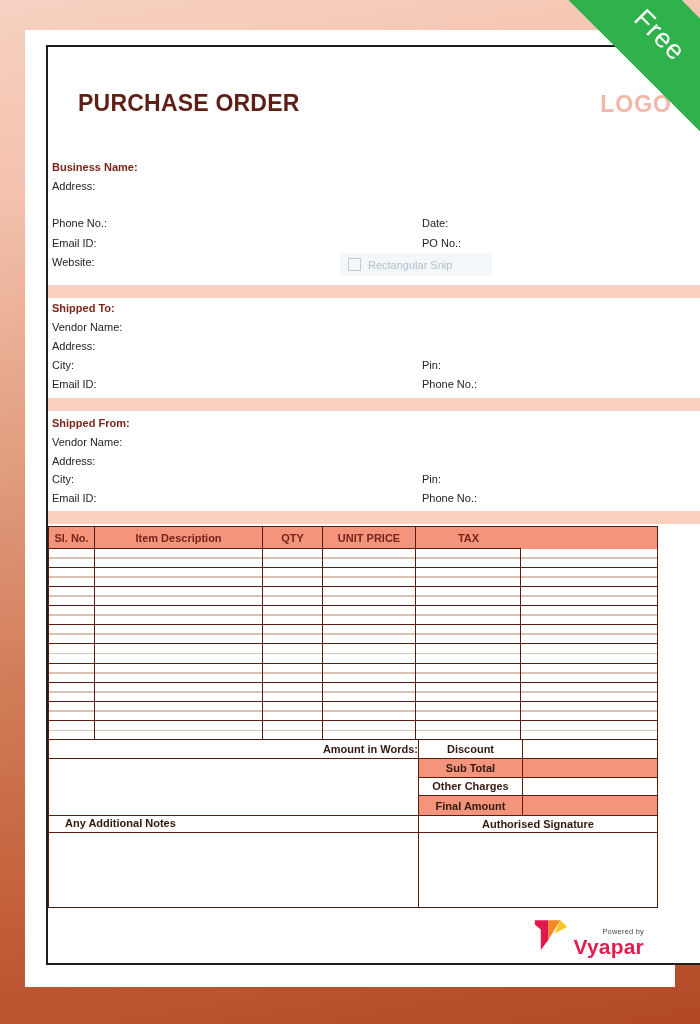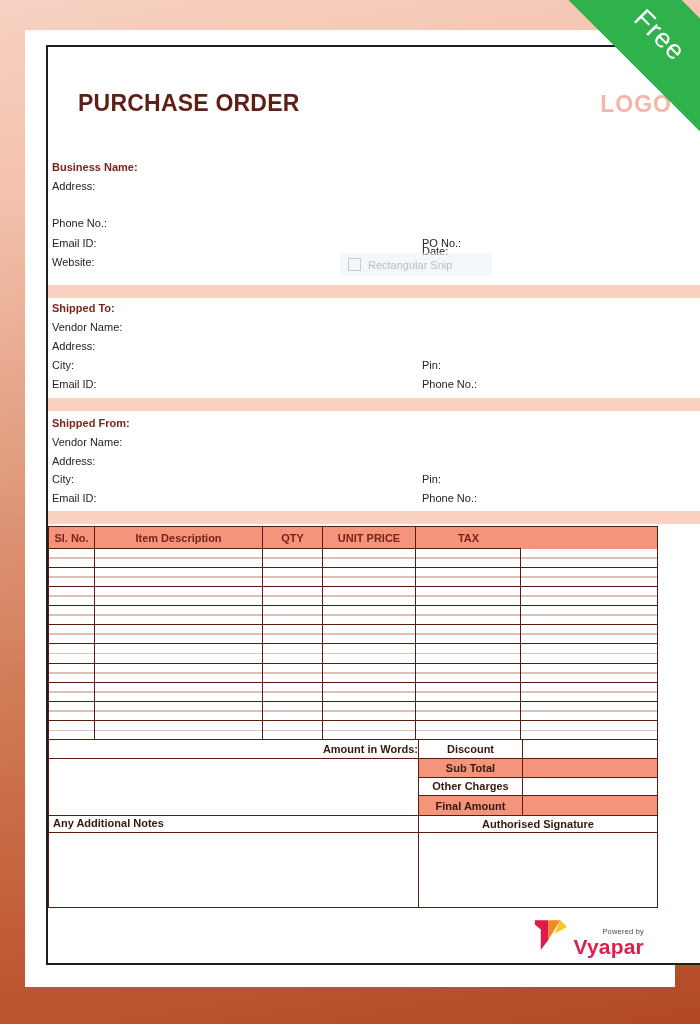--- a/index.html
+++ b/index.html
@@ -81,21 +81,21 @@
     font-size:11px;font-weight:bold;color:#33190f;background:#fff;
   }
   .tvalue{flex:1;background:#fff;}
   .trow.hl .tlabel,.trow.hl .tvalue{background:#f4947b;}
   
   .notes-head{
     position:absolute;left:0;top:768px;width:610px;height:18px;display:flex;box-sizing:border-box;
     border-left:1.5px solid #571c0d;border-right:1.5px solid #571c0d;border-top:1.5px solid #571c0d;border-bottom:1.5px solid #571c0d;
   }
   .nh-left{width:370px;box-sizing:border-box;border-right:1.5px solid #571c0d;
-    font-size:11px;font-weight:bold;color:#33190f;padding:1px 0 0 4px;}
+    font-size:11px;font-weight:bold;color:#33190f;padding:1px 0 0 16px;}
   .nh-right{flex:1;display:flex;align-items:center;justify-content:center;
     font-size:11px;font-weight:bold;color:#33190f;}
   .boxes{
     position:absolute;left:0;top:786px;width:610px;height:75px;display:flex;box-sizing:border-box;
     border-left:1.5px solid #571c0d;border-right:1.5px solid #571c0d;border-bottom:1.5px solid #571c0d;
   }
   .box-left{width:370px;box-sizing:border-box;border-right:1.5px solid #571c0d;}
   .box-right{flex:1;}
   
   .footer{position:absolute;left:0;top:861px;width:610px;height:55px;}
@@ -118,21 +118,21 @@
   <div class="doc">
 
     <div class="po-title">PURCHASE ORDER</div>
     <div class="logo-text">LOGO</div>
 
     <div class="lbl bold-maroon" style="left:4px;top:114px;">Business Name:</div>
     <div class="lbl" style="left:4px;top:133px;">Address:</div>
     <div class="lbl" style="left:4px;top:170px;">Phone No.:</div>
     <div class="lbl" style="left:4px;top:190px;">Email ID:</div>
     <div class="lbl" style="left:4px;top:209px;">Website:</div>
-    <div class="lbl" style="left:374px;top:170px;margin-top:28px;">Date:</div>
+    <div class="lbl" style="left:374px;top:170px;">Date:</div>
     <div class="lbl" style="left:374px;top:190px;">PO No.:</div>
 
     <div class="ghost-tip">
       <div class="gt-icon"></div>
       <div class="gt-text">Rectangular Snip</div>
     </div>
 
     <div class="band" style="top:238px;"></div>
 
     <div class="lbl bold-maroon" style="left:4px;top:255px;">Shipped To:</div>

